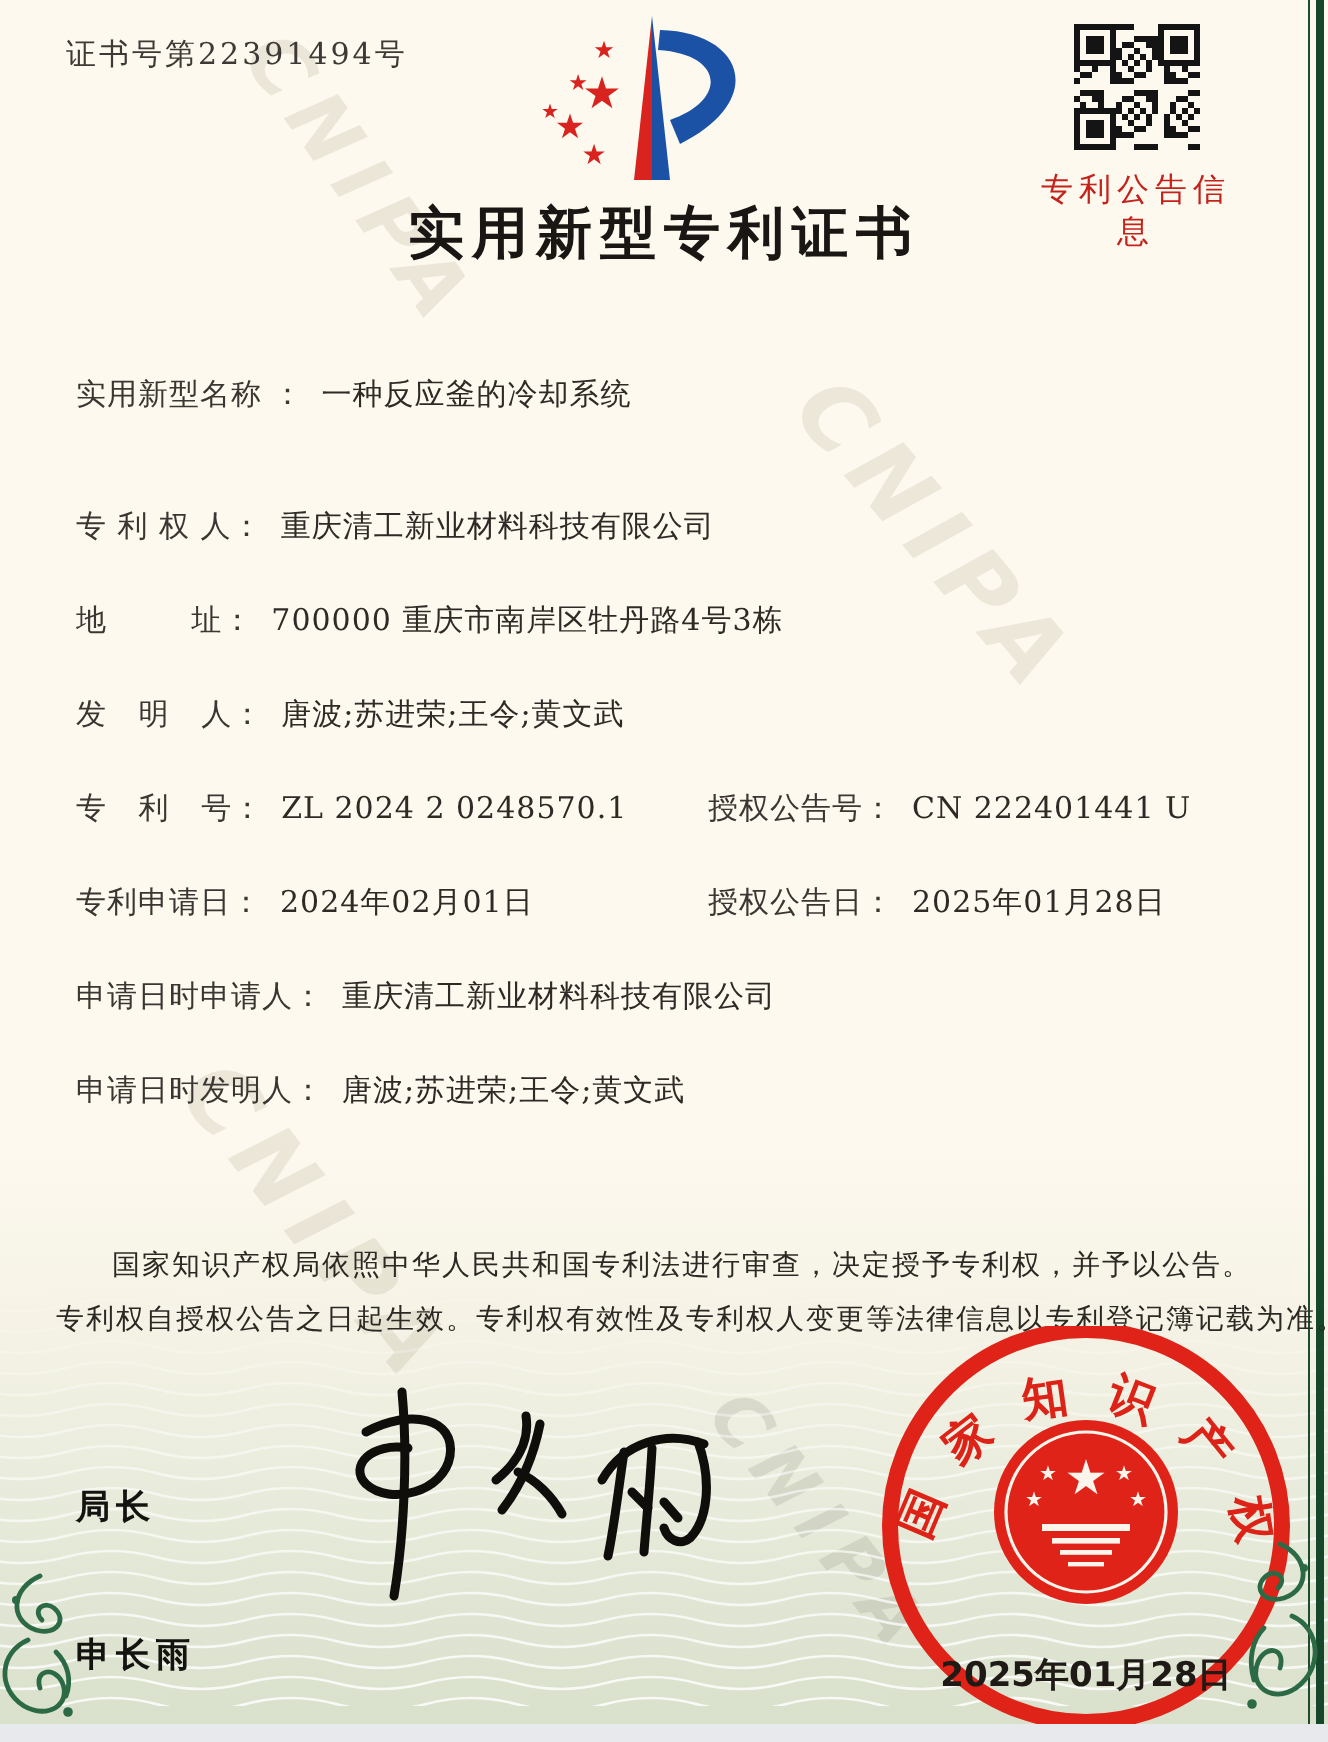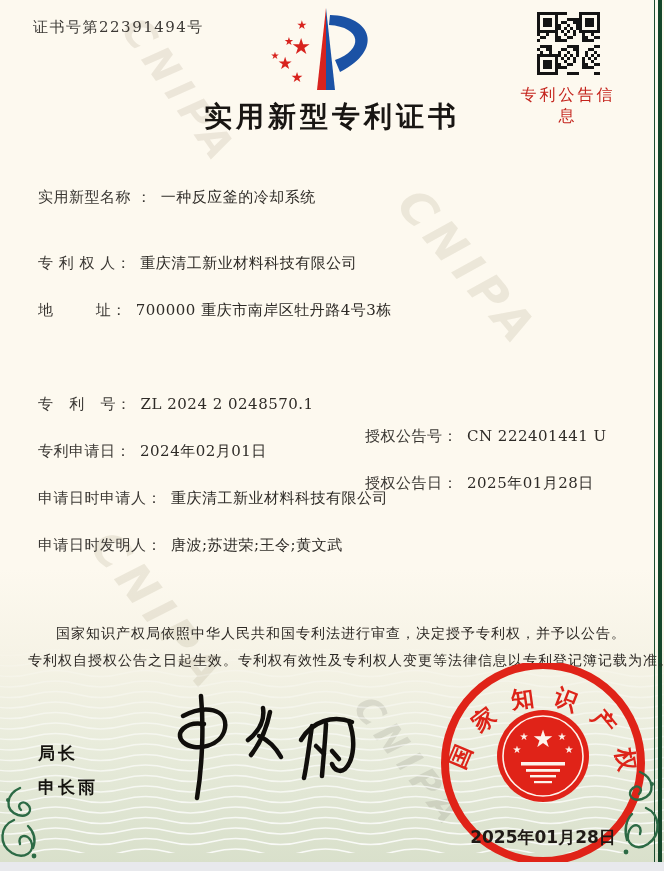--- a/index.html
+++ b/index.html
@@ -20,32 +20,32 @@
   .cert-no{position:absolute;left:33px;top:18px;font-size:15px;letter-spacing:1.5px;color:#3d3a36;}
   .logo{position:absolute;left:258px;top:2px;}
   .qr-wrap{position:absolute;left:514px;top:12px;width:108px;text-align:center;}
   .qr-caption{margin-top:6px;font-size:16px;letter-spacing:3px;color:#c4231c;}
   .title{position:absolute;left:0;top:98px;width:100%;text-align:center;font-size:28px;font-weight:bold;
          letter-spacing:4px;color:#191613;}
   
   .row{position:absolute;left:38px;right:18px;font-size:15px;color:#34302b;letter-spacing:0.5px;}
   .row .label{white-space:pre;color:#3a3733;}
   .row .value{margin-left:9px;color:#2e2b27;}
-  .pair2{position:absolute;left:327px;top:0;margin-top:32px;}
+  .pair2{position:absolute;left:316px;top:0;}
   .r0{top:188px}.r1{top:254px}.r2{top:301px}.r3{top:348px}
   .r4{top:395px}.r5{top:442px}.r6{top:489px}.r7{top:536px}
   
   .statement{position:absolute;left:28px;top:620px;width:620px;font-size:14px;letter-spacing:1px;
              line-height:27px;color:#2c2824;}
   .statement .l1{text-indent:2em;white-space:nowrap;}
   .statement .l2{white-space:nowrap;}
   
   .director-label{position:absolute;left:38px;top:742px;font-family:"DejaVu Sans","Liberation Sans",sans-serif;
                   font-size:17px;font-weight:bold;letter-spacing:3px;color:#15130f;}
-  .director-name{position:absolute;left:38px;top:776px;font-family:Liberation Serif, serif;
+  .director-name{position:absolute;left:38px;top:816px;font-family:Liberation Serif, serif;
                  font-size:17px;font-weight:bold;letter-spacing:3px;color:#15130f;}
   .signature{position:absolute;left:135px;top:688px;}
   .seal{position:absolute;left:437px;top:663px;}
   .waves{position:absolute;left:0;bottom:9px;width:664px;height:215px;pointer-events:none;}
   .orn-left{position:absolute;left:-2px;top:786px;}
   .orn-right{position:absolute;left:620px;top:768px;transform:scaleX(-1);}
   .page-edge{position:absolute;left:0;top:862px;width:664px;height:9px;background:#e8e9ed;}
 </style>
 </head>
 <body>
@@ -330,20 +330,23 @@
 
     <div class="row r0">
       <span class="label">实用新型名称 ：</span><span class="value">一种反应釜的冷却系统</span>
     </div>
     <div class="row r1">
       <span class="label">专 利 权 人：</span><span class="value">重庆清工新业材料科技有限公司</span>
     </div>
     <div class="row r2">
       <span class="label">地        址：</span><span class="value">700000 重庆市南岸区牡丹路4号3栋</span>
     </div>
+    <div class="row r3">
+      <span class="label">发   明   人：</span><span class="value">唐波;苏进荣;王令;黄文武</span>
+    </div>
     <div class="row r4">
       <span class="label">专   利   号：</span><span class="value">ZL 2024 2 0248570.1</span>
       <span class="pair2">
         <span class="label">授权公告号：</span><span class="value">CN 222401441 U</span>
       </span>
     </div>
     <div class="row r5">
       <span class="label">专利申请日：</span><span class="value">2024年02月01日</span>
       <span class="pair2">
         <span class="label">授权公告日：</span><span class="value">2025年01月28日</span>

